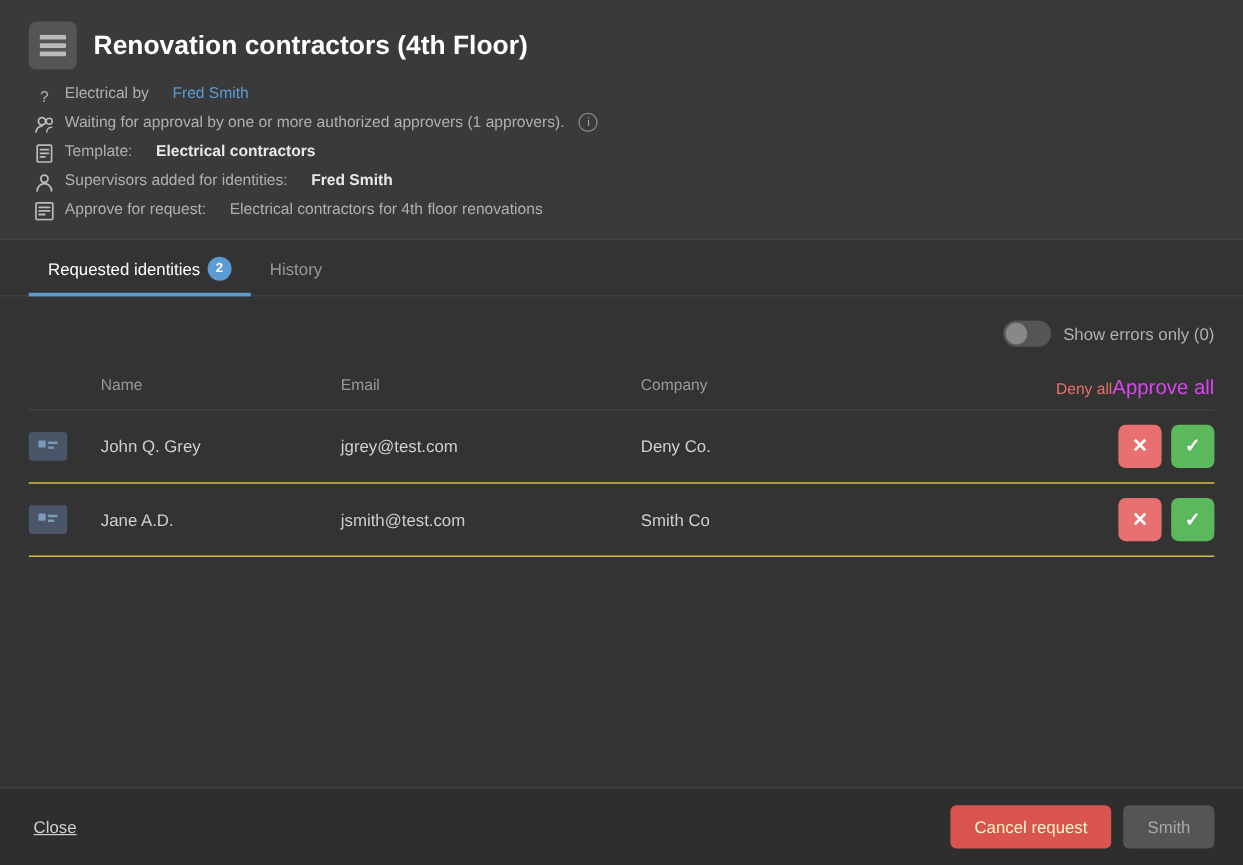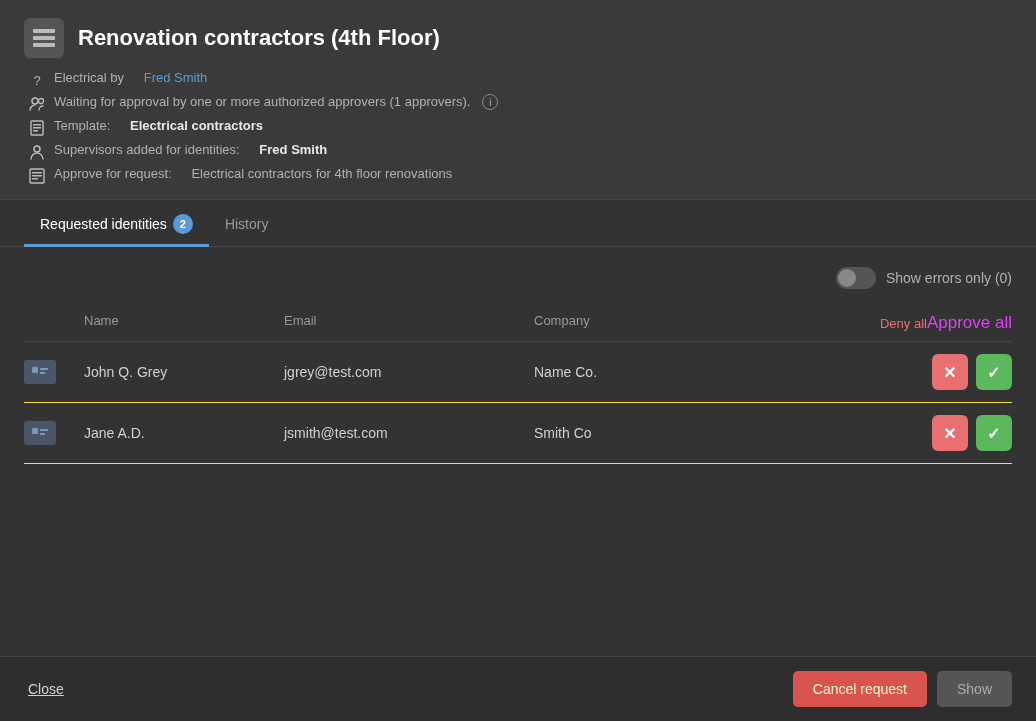--- a/index.html
+++ b/index.html
@@ -429,21 +429,21 @@
       <div class="row-icon">
         <svg width="20" height="14" viewBox="0 0 20 14" fill="none">
           <rect x="0" y="0" width="20" height="14" rx="2" fill="#4a5568"></rect>
           <rect x="2" y="2" width="6" height="6" rx="1" fill="#7a9ab5"></rect>
           <rect x="10" y="3" width="8" height="2" rx="0.5" fill="#7a9ab5"></rect>
           <rect x="10" y="7" width="5" height="2" rx="0.5" fill="#7a9ab5"></rect>
         </svg>
       </div>
       <div class="cell-text">John Q. Grey</div>
       <div class="cell-text">jgrey@test.com</div>
-      <div class="cell-text">Name Co.</div>
+      <div class="cell-text">Deny Co.</div>
       <div class="row-actions">
         <button class="deny-btn">✕</button>
         <button class="approve-btn">✓</button>
       </div>
     </div>
 
     <div class="table-row">
       <div class="row-icon">
         <svg width="20" height="14" viewBox="0 0 20 14" fill="none">
           <rect x="0" y="0" width="20" height="14" rx="2" fill="#4a5568"></rect>
@@ -460,17 +460,17 @@
         <button class="approve-btn">✓</button>
       </div>
     </div>
 
   </div>
 
   <div class="footer">
     <button class="close-btn">Close</button>
     <div class="footer-right">
       <button class="cancel-request-btn">Cancel request</button>
-      <button class="save-btn">Show</button>
+      <button class="save-btn">Smith</button>
     </div>
   </div>
 
 </div>
 
 </body></html>

